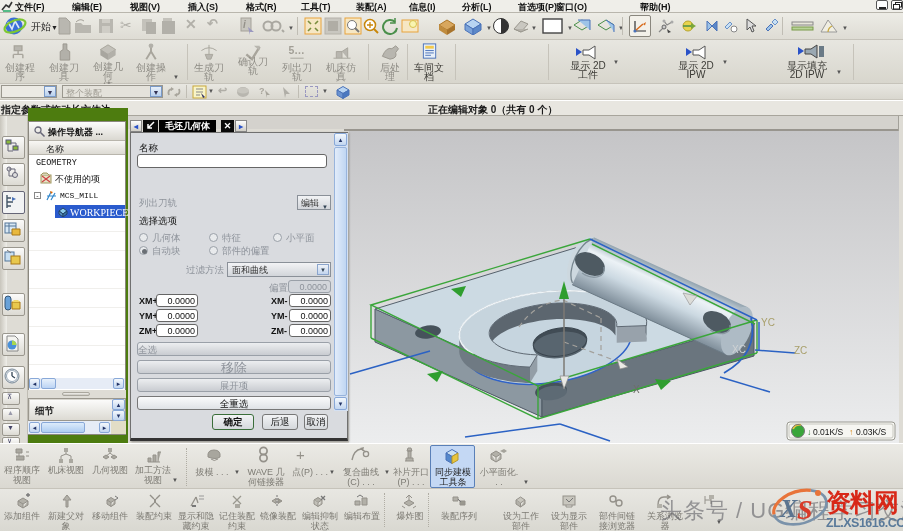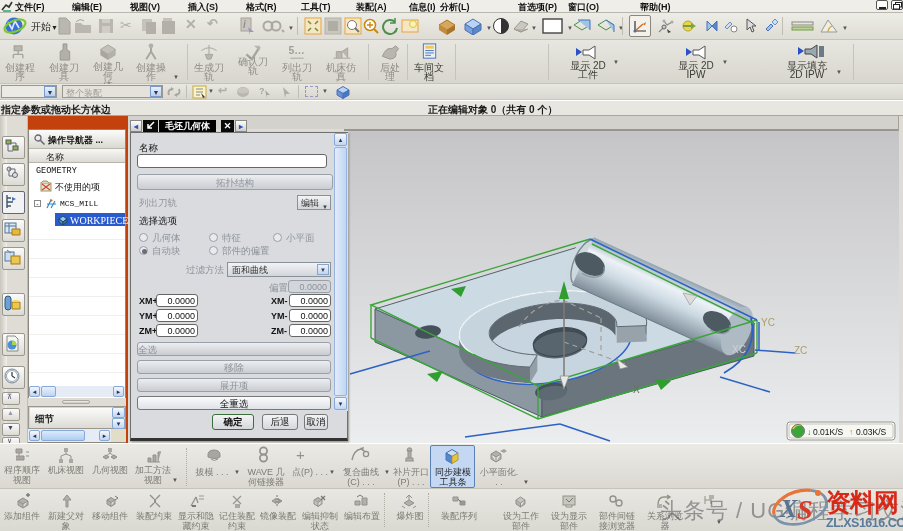--- a/index.html
+++ b/index.html
@@ -20,21 +20,21 @@
 
 #tb4 { left:0; top:84px; width:903px; height:16px; background:linear-gradient(#e8e7e1,#d9d7cf); border-bottom:1px solid #c9c6bd; }
 
 #prompt { left:0; top:100px; width:903px; height:16px; background:#e8e6e0; border-top:1px solid #fff; border-bottom:1px solid #a8a59c; font-size:10px; color:#1a1a1a; }
 
 #main { left:0; top:116px; width:903px; height:327px; background:#dedcd5; }
 
 #lstrip { left:0; top:116px; width:28px; height:327px; background:#dedcd5; border-right:1px solid #c0bdb4; }
 .sbut { position:absolute; left:2px; width:23px; height:23px; background:linear-gradient(#fbfbfa,#dcdad3); border:1px solid #9a978e; border-radius:2px; }
 
-#nav { left:28px; top:116px; width:100px; height:390px; background:#c2410c; }
+#nav { left:28px; top:108px; width:100px; height:390px; background:#4d7c0f; }
 
 #vp { left:349px; top:131px; width:550px; height:312px; background:linear-gradient(#c5c5c7,#ecedee); }
 
 #dlg { left:130px; top:119px; width:218px; height:325px; }
 
 #bt1 { left:0; top:443px; width:903px; height:46px; background:linear-gradient(#ebeae5,#dad8d1); border-top:1px solid #fff; border-bottom:1px solid #c6c3ba; }
 #bt2 { left:0; top:489px; width:903px; height:42px; background:linear-gradient(#e8e7e2,#d9d8d1); }
 .bl { position:absolute; font-size:9px; color:#7d7b74; text-align:center; line-height:10px; }
 </style>
 </head>
@@ -45,23 +45,23 @@
       <path d="M2 10 h8" stroke="#2a6" stroke-width="1.5" fill="none"></path>
     </svg>
   <span class="mi" style="left:15px">文件(F)</span>
   <span class="mi" style="left:72px">编辑(E)</span>
   <span class="mi" style="left:130px">视图(V)</span>
   <span class="mi" style="left:188px">插入(S)</span>
   <span class="mi" style="left:246px">格式(R)</span>
   <span class="mi" style="left:301px">工具(T)</span>
   <span class="mi" style="left:356px">装配(A)</span>
   <span class="mi" style="left:409px">信息(I)</span>
-  <span class="mi" style="left:440px">分析(L)</span>
+  <span class="mi" style="left:462px">分析(L)</span>
   <span class="mi" style="left:518px">首选项(P)</span>
-  <span class="mi" style="left:568px">窗口(O)</span>
+  <span class="mi" style="left:556px">窗口(O)</span>
   <span class="mi" style="left:640px">帮助(H)</span>
   <span class="abs" style="left:876px;top:0;width:12px;height:10px;background:#fdfdfd;border:1px solid #555;border-radius:2px">
       <span class="abs" style="left:2px;top:6px;width:7px;height:2px;background:#222"></span>
     </span>
   <span class="abs" style="left:891px;top:0;width:12px;height:10px;background:#fdfdfd;border:1px solid #555;border-radius:2px">
       <svg width="10" height="8" style="position:absolute;left:1px;top:1px">
         <rect x="2.5" y="0.5" width="6" height="4.5" fill="none" stroke="#222"></rect>
         <rect x="0.5" y="2.5" width="6" height="4.5" fill="#fff" stroke="#222"></rect>
       </svg>
     </span>
@@ -574,21 +574,20 @@
         <path d="M9 1 L3 7 M3 3 v4 h4" stroke="#fff" stroke-width="1.5" fill="none"></path>
       </svg>
     </span>
   <span class="abs txt" style="left:29px;top:1px;width:57px;height:12px;background:#000000;color:#fff;font-size:9px;font-weight:bold;text-align:center;line-height:12px;">毛坯几何体</span>
   <span class="abs" style="left:91px;top:1px;width:13px;height:12px;background:#0a0a0a;color:#fff;font-size:9px;font-weight:bold;text-align:center;line-height:12px;">✕</span>
   <span class="abs" style="left:105px;top:1px;width:12px;height:12px;background:linear-gradient(#fdfdfc,#d0cec7);border:1px solid #888;font-size:8px;color:#2a52c8;text-align:center;line-height:11px;font-weight:bold;">▸</span>
 
   <div class="abs" style="left:0;top:13px;width:218px;height:309px;background:#d9dbdf;border:1px solid #707070;border-bottom:3px solid #333;box-shadow:1px 1px 2px rgba(0,0,0,.35);">
     <span class="abs txt" style="left:8px;top:9px;font-size:9.5px;color:#111;">名称</span>
     <span class="abs" style="left:6px;top:21px;width:190px;height:14px;background:#fff;border:1px solid #666;border-radius:3px;"></span>
-    <span class="abs" style="left:6px;top:41px;width:196px;height:16px;background:linear-gradient(#eceef0,#c9ccd1);border:1px solid #9aa0a8;border-radius:3px;font-size:9.5px;color:#8e939b;text-align:center;line-height:15px;">拓扑结构</span>
     <span class="abs txt" style="left:8px;top:64px;font-size:9.5px;color:#8e939b;">列出刀轨</span>
     <span class="abs" style="left:166px;top:62px;width:34px;height:15px;background:linear-gradient(#f2f3f5,#d2d5da);border:1px solid #8a9098;font-size:9px;color:#333;line-height:14px;"><i style="font-style:normal;padding-left:3px;">编辑</i><i style="font-style:normal;font-size:6px;position:absolute;right:2px;top:4px;color:#345;">▼</i></span>
     <span class="abs txt" style="left:8px;top:82px;font-size:9.5px;color:#111;">选择选项</span>
 
     <span class="abs" style="left:8px;top:100px;width:9px;height:9px;border:1px solid #9aa0a8;border-radius:50%;background:#e8eaec;"></span>
     <span class="abs txt" style="left:21px;top:99px;font-size:9.5px;color:#8e939b;">几何体</span>
     <span class="abs" style="left:78px;top:100px;width:9px;height:9px;border:1px solid #9aa0a8;border-radius:50%;background:#e8eaec;"></span>
     <span class="abs txt" style="left:91px;top:99px;font-size:9.5px;color:#8e939b;">特征</span>
     <span class="abs" style="left:142px;top:100px;width:9px;height:9px;border:1px solid #9aa0a8;border-radius:50%;background:#e8eaec;"></span>
     <span class="abs txt" style="left:155px;top:99px;font-size:9.5px;color:#8e939b;">小平面</span>
@@ -611,21 +610,21 @@
     <span class="abs txt" style="left:8px;top:178px;font-size:9px;font-weight:bold;color:#111;">YM+</span>
     <span class="abs" style="left:25px;top:176px;width:42px;height:13px;background:#fff;border:1px solid #666;border-radius:3px;font-size:9px;color:#111;text-align:right;line-height:12px;"><i style="font-style:normal;padding-right:2px;">0.0000</i></span>
     <span class="abs txt" style="left:140px;top:178px;font-size:9px;font-weight:bold;color:#111;">YM-</span>
     <span class="abs" style="left:158px;top:176px;width:42px;height:13px;background:#fff;border:1px solid #666;border-radius:3px;font-size:9px;color:#111;text-align:right;line-height:12px;"><i style="font-style:normal;padding-right:2px;">0.0000</i></span>
     <span class="abs txt" style="left:8px;top:193px;font-size:9px;font-weight:bold;color:#111;">ZM+</span>
     <span class="abs" style="left:25px;top:191px;width:42px;height:13px;background:#fff;border:1px solid #666;border-radius:3px;font-size:9px;color:#111;text-align:right;line-height:12px;"><i style="font-style:normal;padding-right:2px;">0.0000</i></span>
     <span class="abs txt" style="left:140px;top:193px;font-size:9px;font-weight:bold;color:#111;">ZM-</span>
     <span class="abs" style="left:158px;top:191px;width:42px;height:13px;background:#fff;border:1px solid #666;border-radius:3px;font-size:9px;color:#111;text-align:right;line-height:12px;"><i style="font-style:normal;padding-right:2px;">0.0000</i></span>
 
     <span class="abs" style="left:6px;top:209px;width:194px;height:14px;background:linear-gradient(#eceef0,#c9ccd1);border:1px solid #9aa0a8;border-radius:3px;font-size:9.5px;color:#8e939b;text-align:left;line-height:13px;">全选</span>
-    <span class="abs" style="left:6px;top:227px;width:194px;height:14px;background:linear-gradient(#eceef0,#c9ccd1);border:1px solid #9aa0a8;border-radius:3px;font-size:10px;color:#8e939b;text-align:center;line-height:13px;">移除</span>
+    <span class="abs" style="left:6px;top:227px;width:194px;height:14px;background:linear-gradient(#eceef0,#c9ccd1);border:1px solid #9aa0a8;border-radius:3px;font-size:13px;color:#8e939b;text-align:center;line-height:13px;">移除</span>
     <span class="abs" style="left:6px;top:245px;width:194px;height:14px;background:linear-gradient(#eceef0,#c9ccd1);border:1px solid #9aa0a8;border-radius:3px;font-size:9.5px;color:#8e939b;text-align:center;line-height:13px;">展开项</span>
     <span class="abs" style="left:6px;top:263px;width:194px;height:14px;background:linear-gradient(#fafbfc,#dfe2e6);border:1px solid #777;border-radius:3px;font-size:9.5px;color:#111;text-align:center;line-height:13px;">全重选</span>
 
     <span class="abs" style="left:81px;top:281px;width:42px;height:16px;background:linear-gradient(#f2f3f5,#d5d8dc);border:1.5px solid #3a6e3a;border-radius:3px;font-size:9.5px;font-weight:bold;color:#111;text-align:center;line-height:14px;">确定</span>
     <span class="abs" style="left:131px;top:281px;width:36px;height:16px;background:linear-gradient(#f2f3f5,#d5d8dc);border:1px solid #777;border-radius:3px;font-size:9.5px;color:#111;text-align:center;line-height:14px;">后退</span>
     <span class="abs" style="left:173px;top:281px;width:24px;height:16px;background:linear-gradient(#f2f3f5,#d5d8dc);border:1px solid #777;border-radius:3px;font-size:9.5px;color:#111;text-align:center;line-height:14px;">取消</span>
 
     <div class="abs" style="left:203px;top:0px;width:14px;height:278px;background:#d4e0f2;">
       <span class="abs" style="left:0px;top:0px;width:13px;height:13px;background:linear-gradient(#f4f8fc,#c2d6f0);border:1px solid #88a8d8;border-radius:2px;font-size:7px;color:#236;text-align:center;line-height:12px;">▴</span>
       <span class="abs" style="left:0px;top:14px;width:13px;height:249px;background:linear-gradient(90deg,#e2ecfa,#c0d6f2);border:1px solid #98b4dc;border-radius:2px;"></span>

